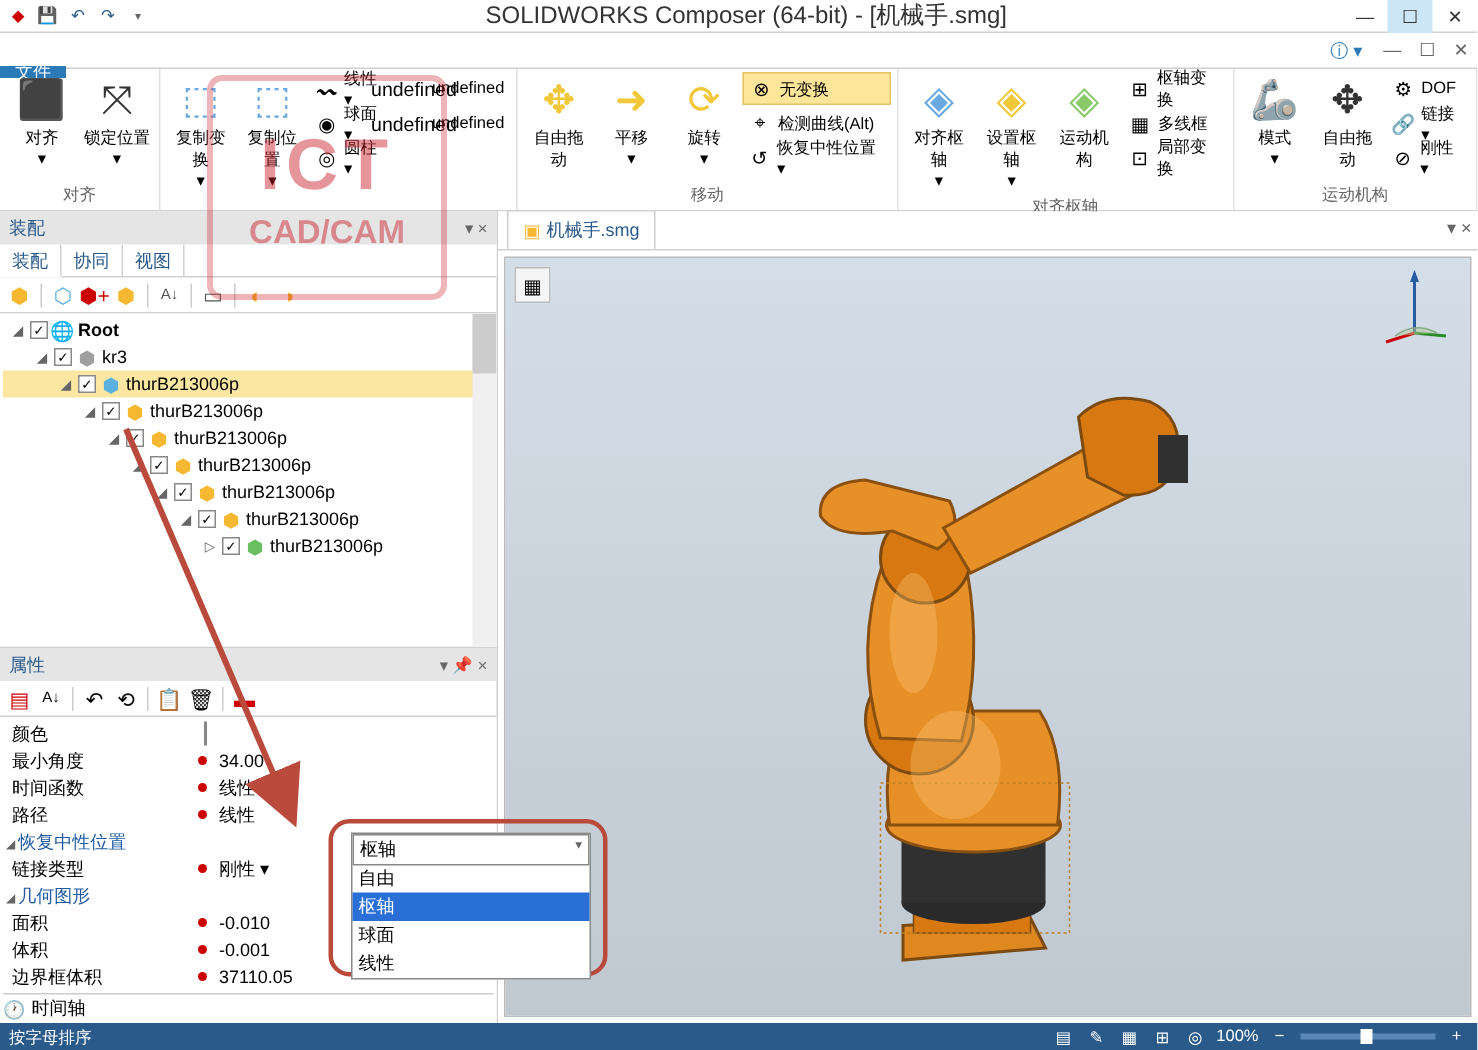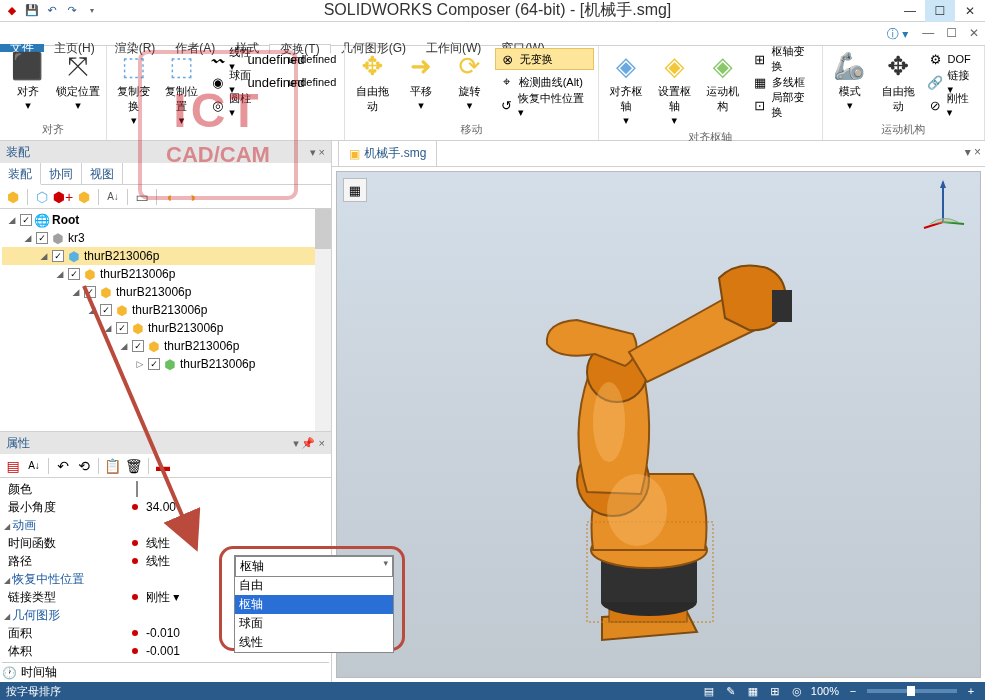--- a/index.html
+++ b/index.html
@@ -116,30 +116,20 @@
   <div class="title-text">SOLIDWORKS Composer (64-bit) - [机械手.smg]</div>
   <div class="win-controls">
     <div class="win-btn">—</div>
     <div class="win-btn win-max">☐</div>
     <div class="win-btn win-close">✕</div>
   </div>
 </div>
 
 <div class="menu-tabs">
   <div class="menu-tab file">文件</div>
-  <div id="menu-tabs-container" style="display:flex">
-      <div class="menu-tab">主页(H)</div>
-      <div class="menu-tab">渲染(R)</div>
-      <div class="menu-tab">作者(A)</div>
-      <div class="menu-tab">样式</div>
-      <div class="menu-tab active">变换(T)</div>
-      <div class="menu-tab">几何图形(G)</div>
-      <div class="menu-tab">工作间(W)</div>
-      <div class="menu-tab">窗口(W)</div>
-    </div>
   <div class="help-icon">ⓘ ▾</div>
   <div style="padding:4px 6px;color:#666">—</div>
   <div style="padding:4px 6px;color:#666">☐</div>
   <div style="padding:4px 6px;color:#666">✕</div>
 </div>
 
 <div class="ribbon" id="ribbon">
     <div class="ribbon-group">
       <div class="group-body">
         <div class="big-btn">
@@ -387,23 +377,20 @@
           <div class="prop-row">
             <span class="prop-label">颜色</span>
             <span class="prop-val"><span class="gradient-bar"></span></span>
           </div>
           <div class="prop-row">
             <span class="prop-label">最小角度</span>
             <span class="prop-dot"></span>
             <span class="prop-val">34.00</span>
           </div>
           <div class="prop-row">
-            <span class="prop-cat">动画</span>
-          </div>
-          <div class="prop-row">
             <span class="prop-label">时间函数</span>
             <span class="prop-dot"></span>
             <span class="prop-val">线性</span>
           </div>
           <div class="prop-row">
             <span class="prop-label">路径</span>
             <span class="prop-dot"></span>
             <span class="prop-val">线性</span>
           </div>
           <div class="prop-row">
@@ -419,20 +406,25 @@
           </div>
           <div class="prop-row">
             <span class="prop-label">面积</span>
             <span class="prop-dot"></span>
             <span class="prop-val">-0.010</span>
           </div>
           <div class="prop-row">
             <span class="prop-label">体积</span>
             <span class="prop-dot"></span>
             <span class="prop-val">-0.001</span>
+          </div>
+          <div class="prop-row" style="overflow: hidden;">
+            <span class="prop-label">边界框体积</span>
+            <span class="prop-dot"></span>
+            <span class="prop-val">37110.05</span>
           </div>
           <div class="prop-row timeline-row">
             <span style="color:#f5b830;margin-right:4px">🕐</span>
             <span>时间轴</span>
           </div>
         </div>
     </div>
   </div>
 
   <div class="viewport-col">

